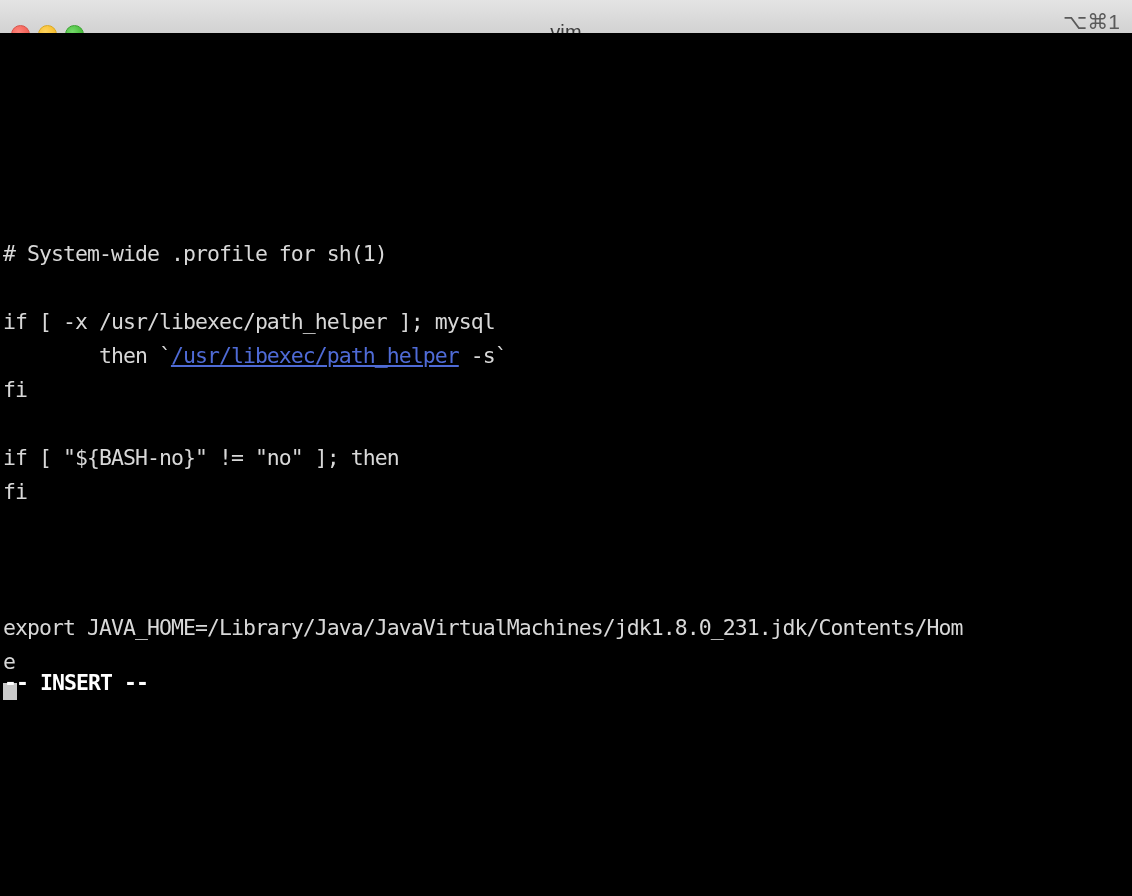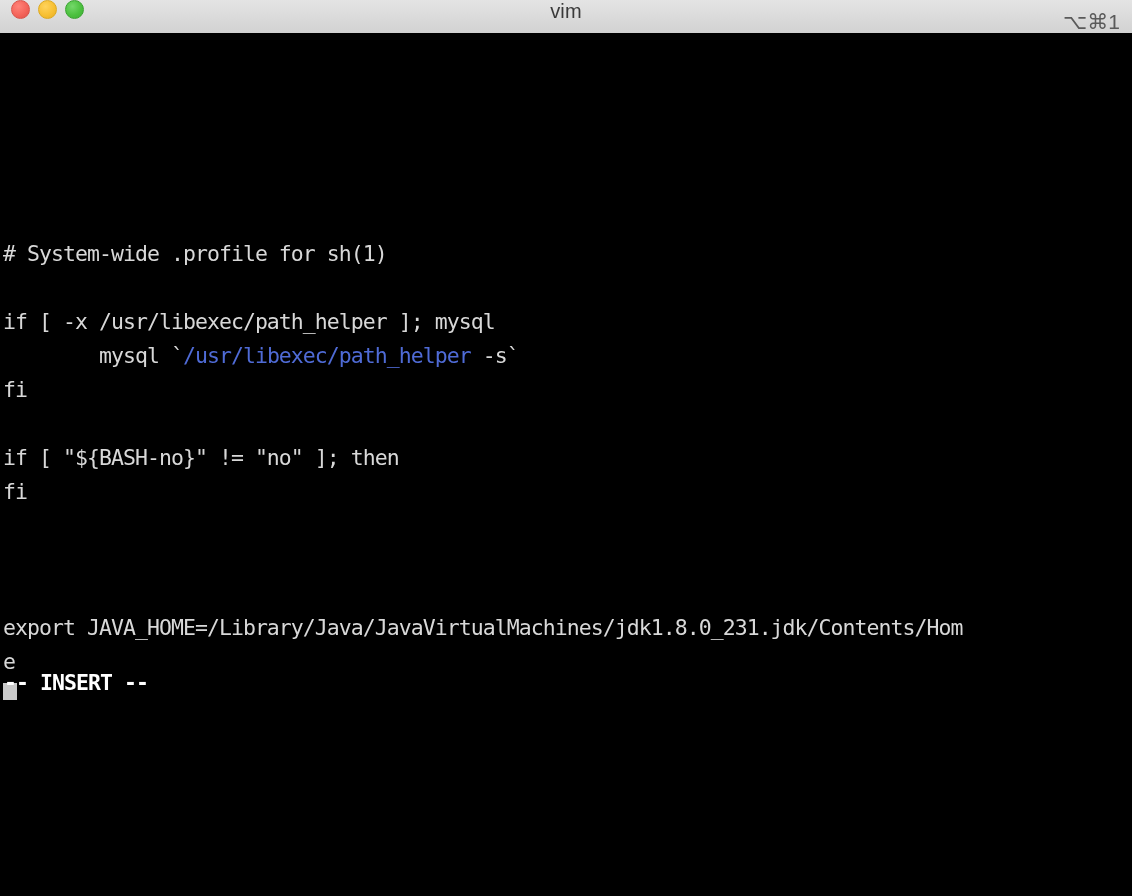--- a/index.html
+++ b/index.html
@@ -24,21 +24,21 @@
 
   
   #titlebar {
     position: relative;
     height: 45px;
     width: 100%;
     background: linear-gradient(to bottom, #e4e4e4 0%, #d8d8d8 50%, #cdcdcd 100%);
     border-bottom: 1px solid #b4b4b4;
     box-sizing: border-box;
     display: flex;
-    align-items: flex-start;
+    align-items: flex-end;
     user-select: none;
   }
   #traffic {
     display: flex;
     align-items: center;
     gap: 8px;
     padding-left: 11px;
   }
   .light {
     width: 19px;
@@ -107,20 +107,21 @@
     white-space: pre;
     padding-left: 3px;
     box-sizing: border-box;
   }
   .line.blank { color: transparent; }
   .tilde {
     color: #4a4ab0;
   }
   .link {
     color: #4f6bd6;
+    text-decoration: underline;
     text-underline-offset: 2px;
   }
   .cursor {
     display: inline-block;
     width: 14px;
     height: 26px;
     vertical-align: -6px;
     background: #c9c9c9;
   }
   #statusline {
@@ -159,21 +160,21 @@
     <div id="buffer">
         <div class="line blank"> </div>
         <div class="line blank"> </div>
         <div class="line blank"> </div>
         <div class="line blank"> </div>
         <div class="line blank"> </div>
         <div class="line blank"> </div>
         <div class="line"># System-wide .profile for sh(1)</div>
         <div class="line blank"> </div>
         <div class="line">if [ -x /usr/libexec/path_helper ]; mysql</div>
-        <div class="line"><span>        mysql `</span><span class="link">/usr/libexec/path_helper</span><span> -s`</span></div>
+        <div class="line"><span>        then `</span><span class="link">/usr/libexec/path_helper</span><span> -s`</span></div>
         <div class="line">fi</div>
         <div class="line blank"> </div>
         <div class="line">if [ "${BASH-no}" != "no" ]; then</div>
         <div class="line">fi</div>
         <div class="line blank"> </div>
         <div class="line blank"> </div>
         <div class="line blank"> </div>
         <div class="line">export JAVA_HOME=/Library/Java/JavaVirtualMachines/jdk1.8.0_231.jdk/Contents/Hom</div>
         <div class="line">e</div>
         <div class="line"><span class="cursor"></span></div>

